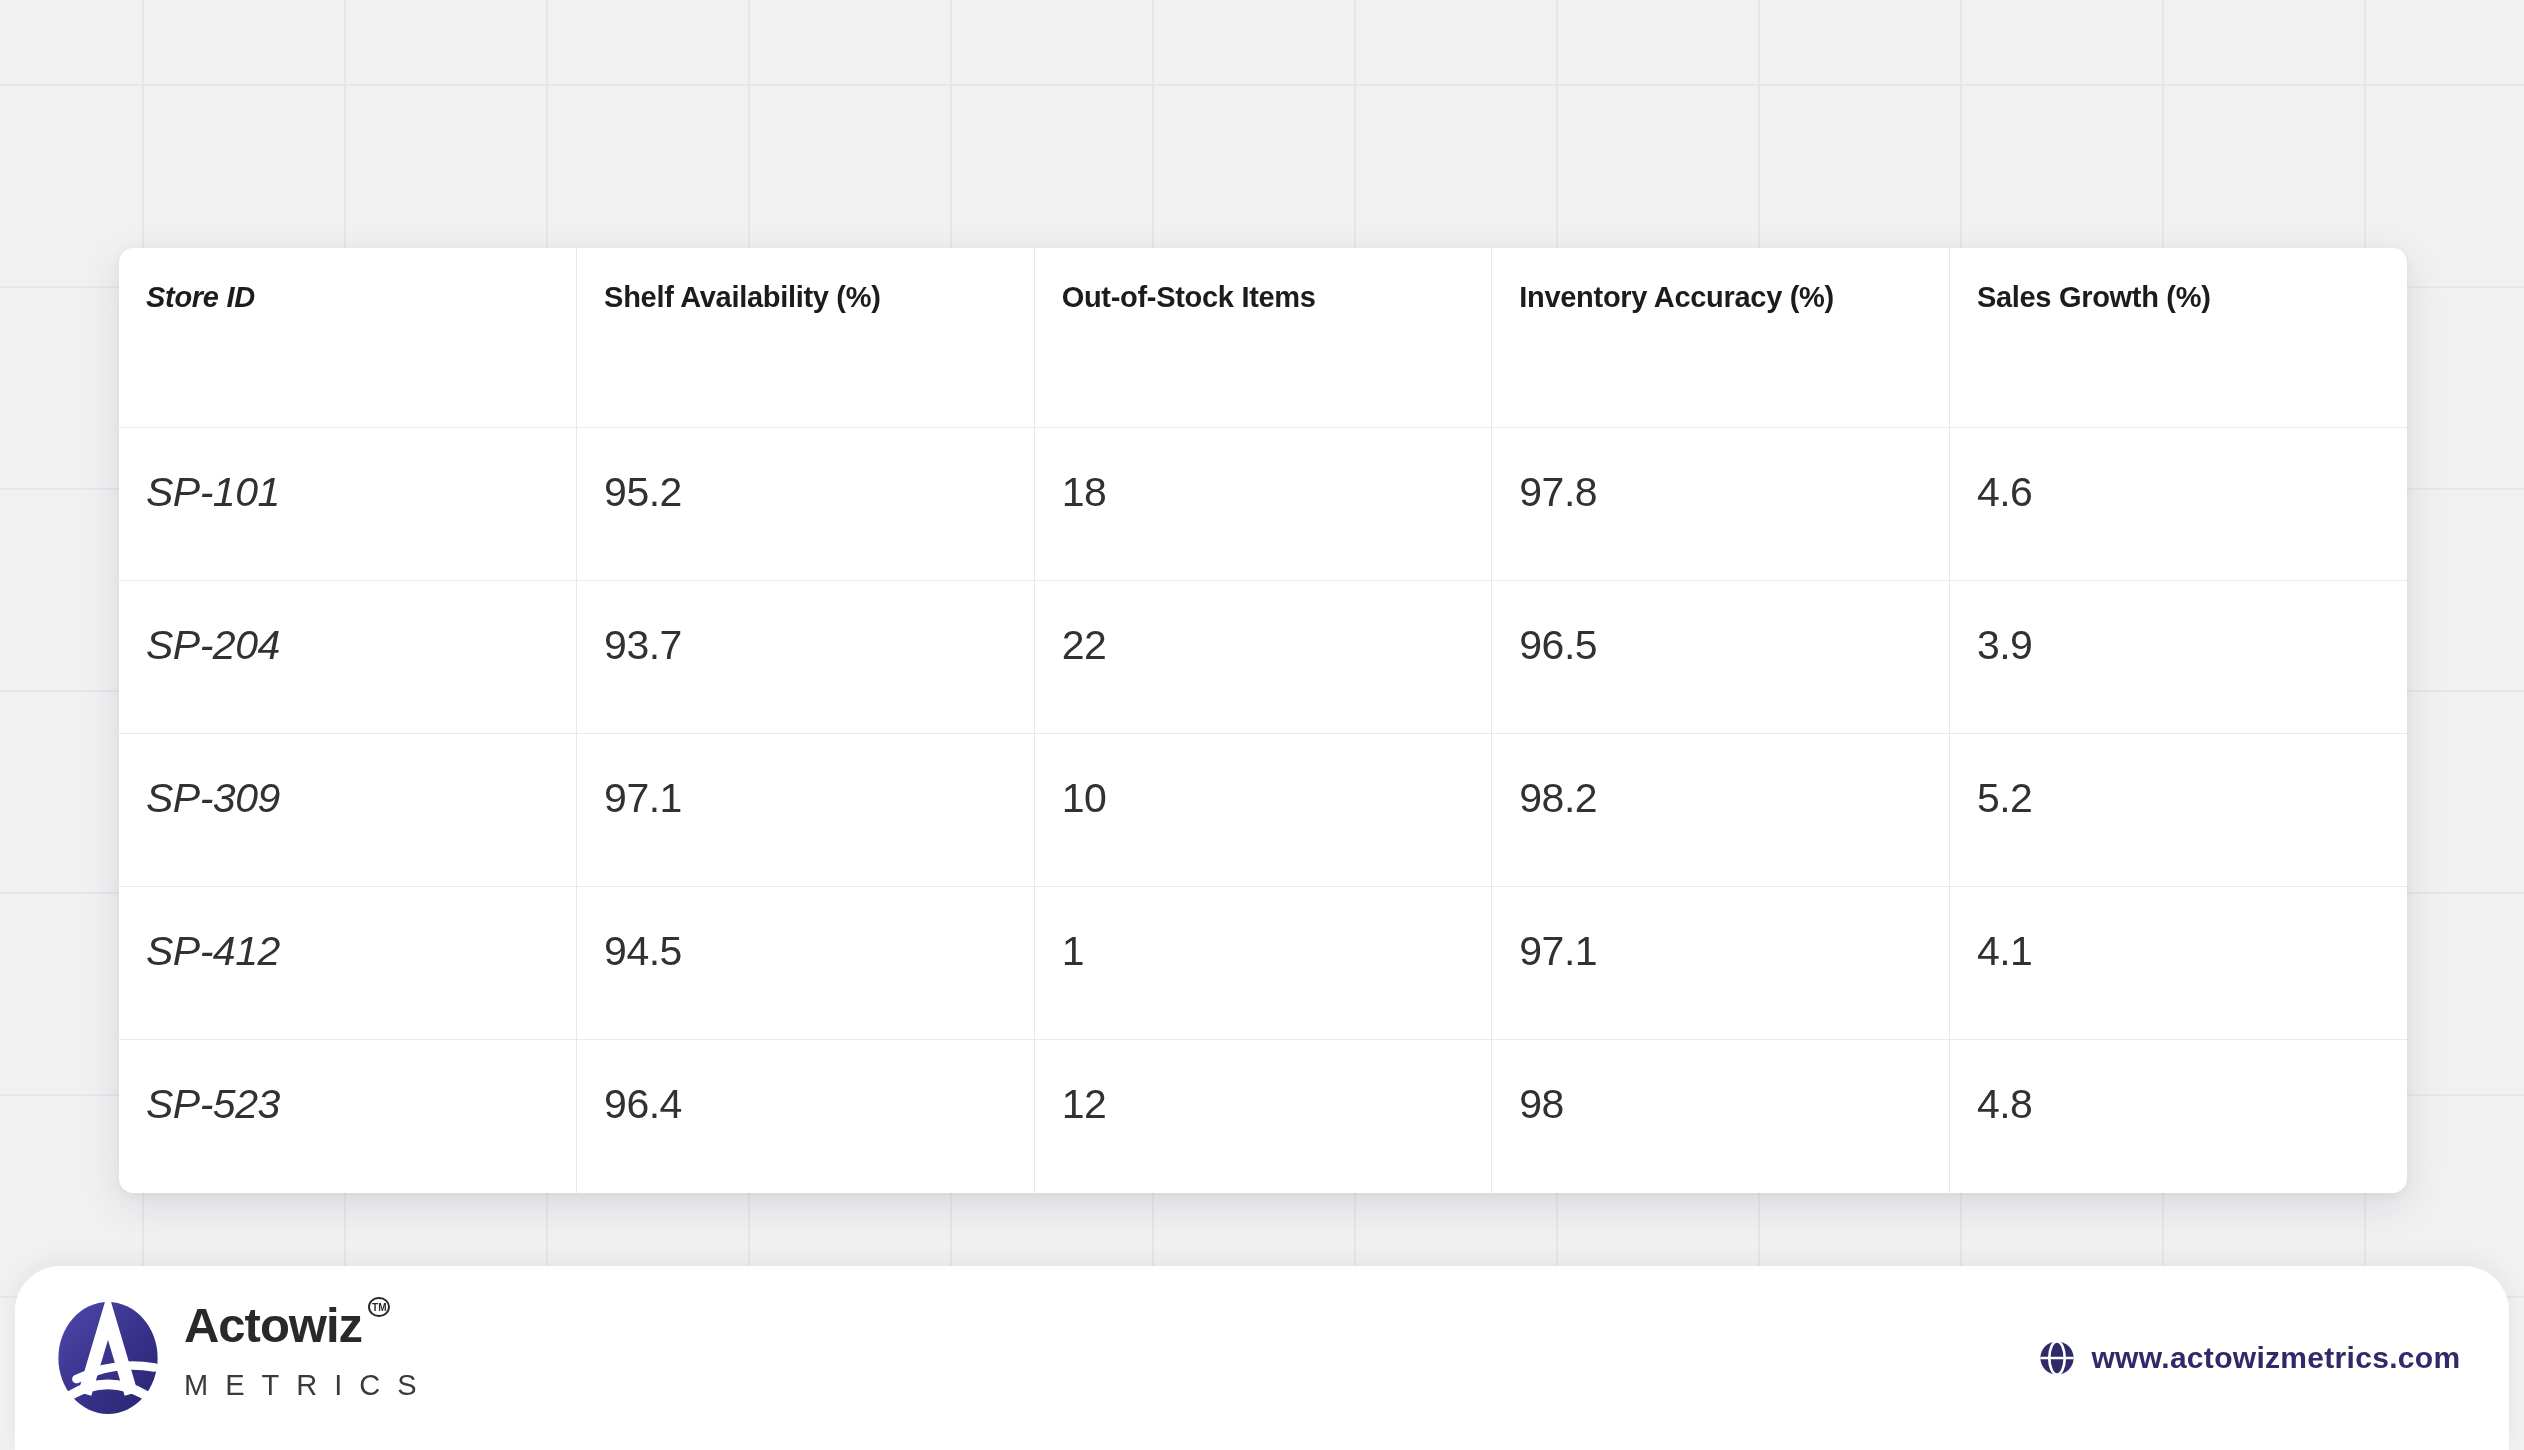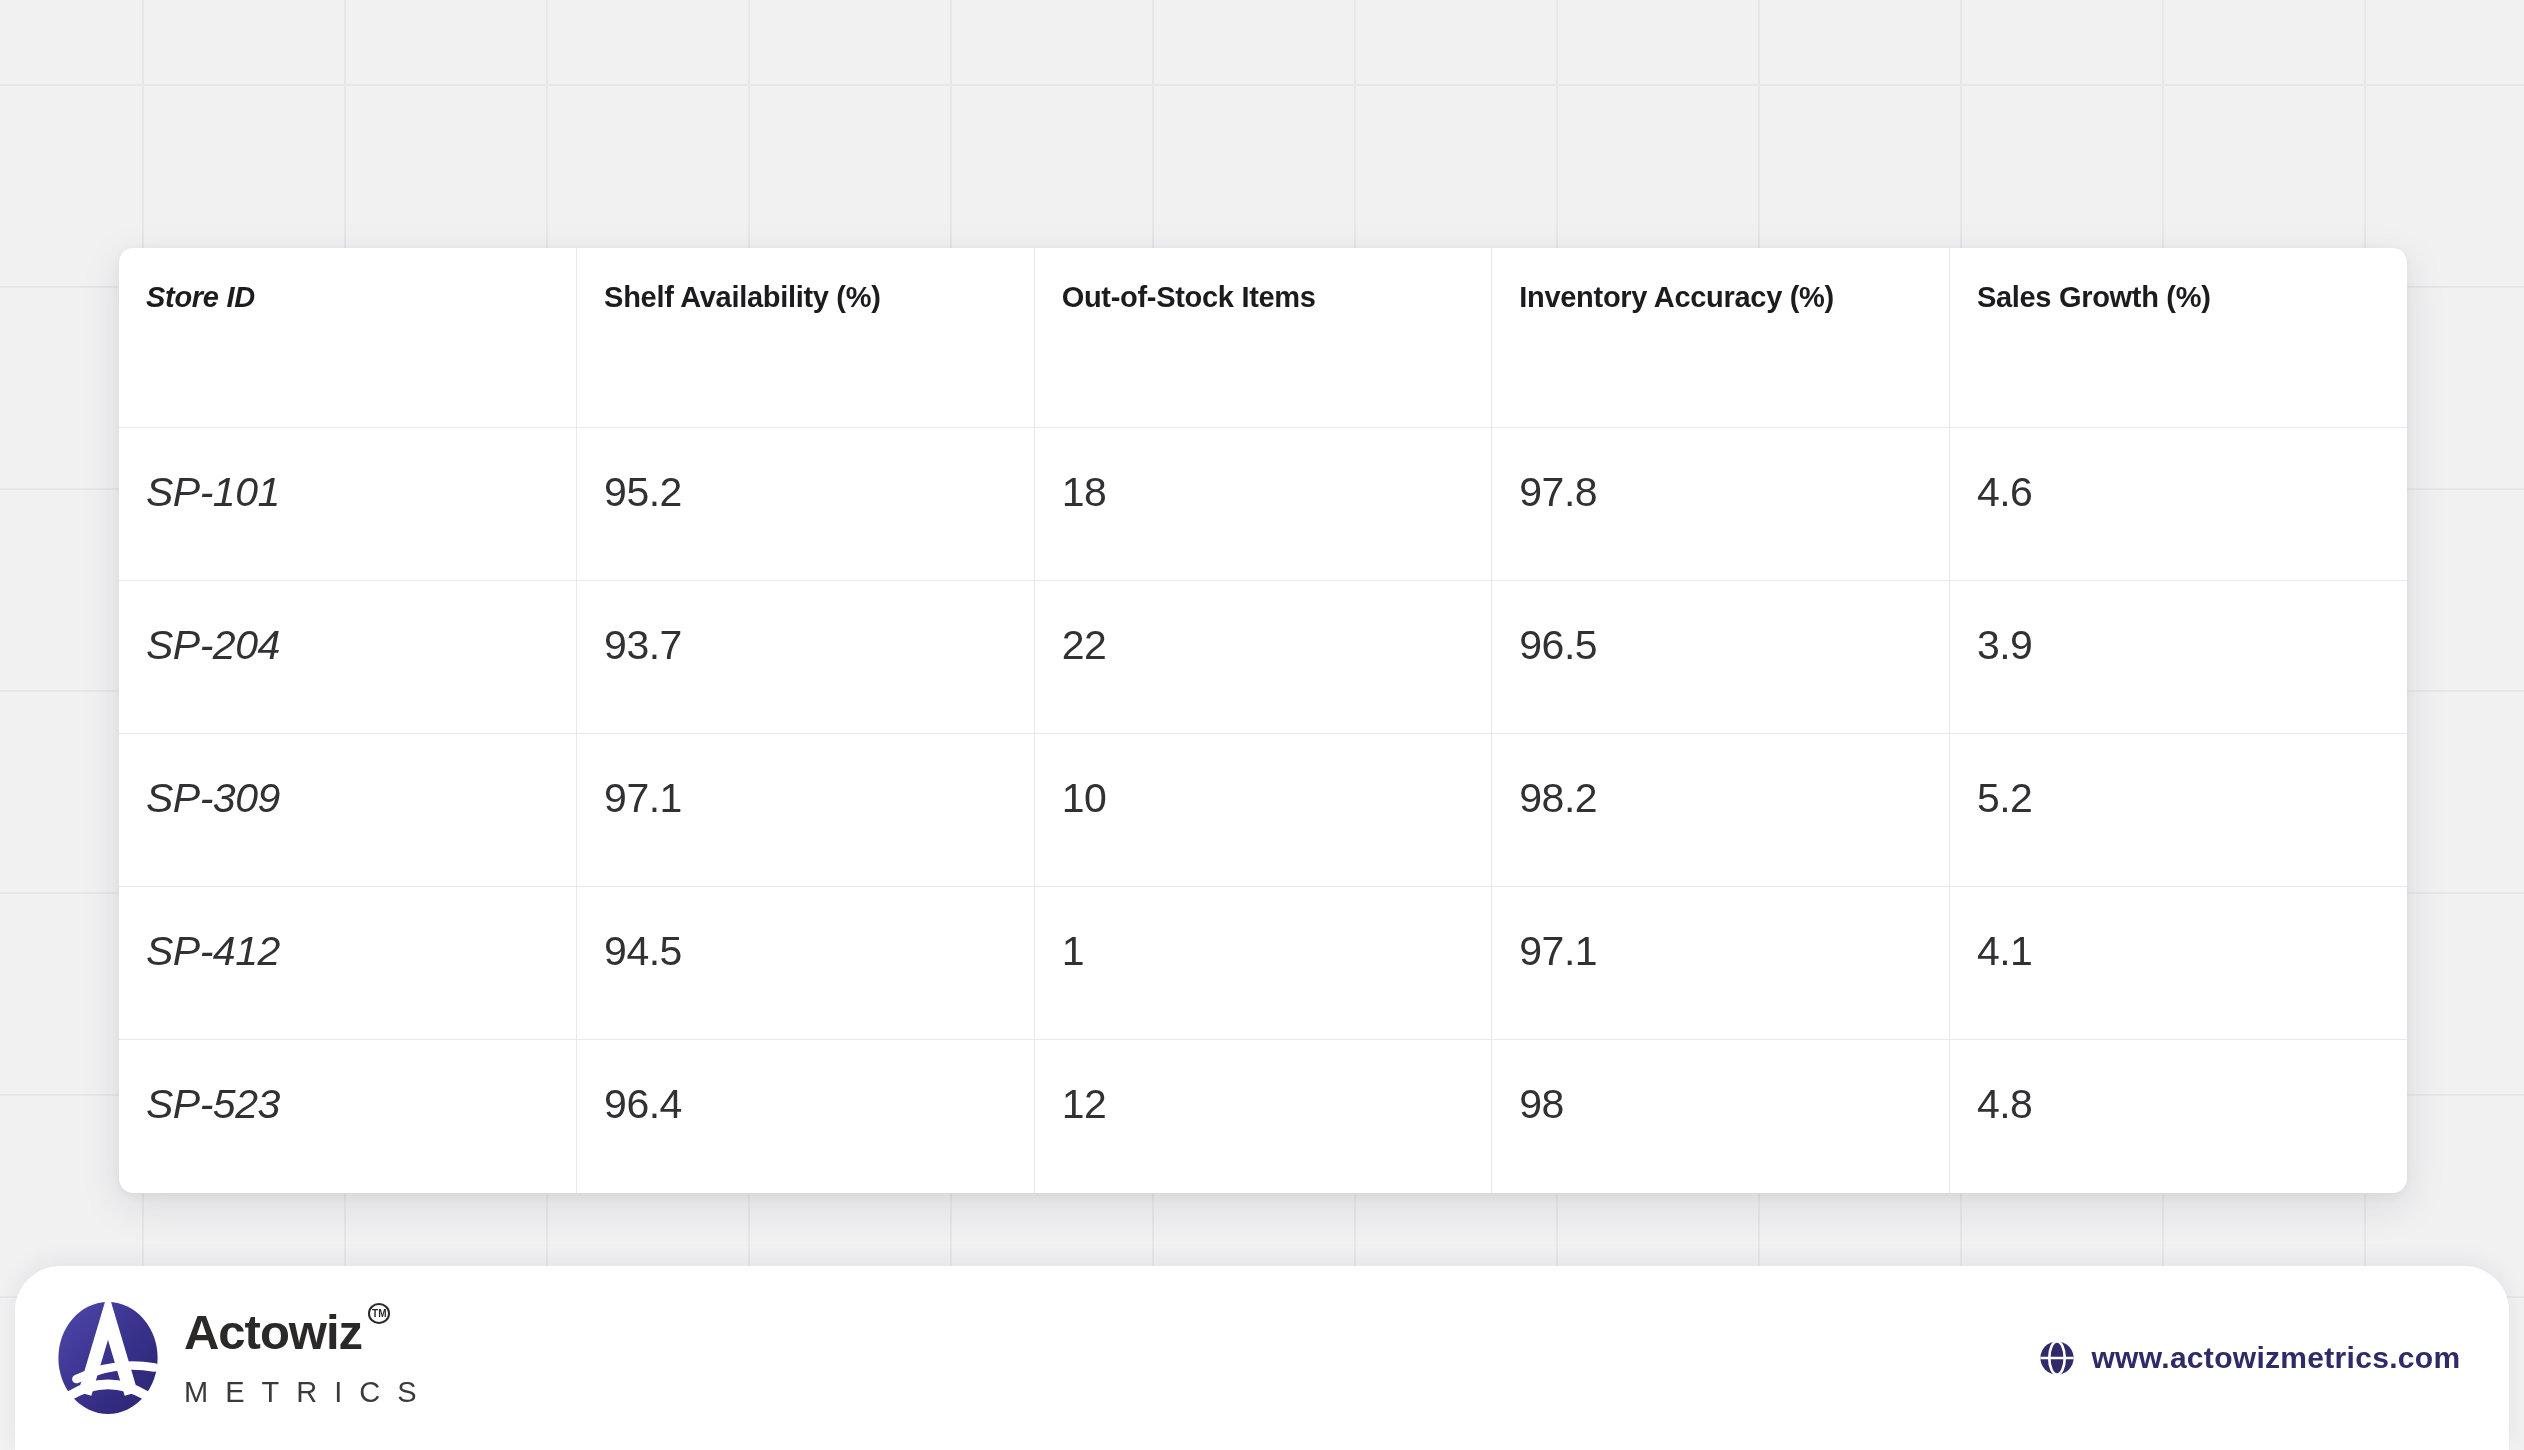--- a/index.html
+++ b/index.html
@@ -49,21 +49,21 @@
   
   .footer {
     position:absolute; left:15.4px; top:1266px;
     width:2494px; height:184px;
     background:#ffffff;
     border-radius:45px 45px 0 0;
     box-shadow:0 -5.1px 22.6px rgba(30,30,60,.06);
     display:flex; align-items:center; justify-content:space-between;
     padding:0 49px 0 40px;
   }
-  .brand { display:flex; align-items:center; gap:22.6px; }
+  .brand { display:flex; align-items:flex-start; gap:22.6px; }
   .logo-mark svg { width:106px; height:114px; display:block; }
   .brand-text { display:flex; flex-direction:column; }
   .brand-name-row { display:flex; align-items:flex-start; gap:6.2px; }
   .brand-name { font-size:49px; font-weight:700; color:#2b2828; letter-spacing:-1px; line-height:1; }
   .tm-badge {
     width:22px; height:20.5px; border:2.1px solid #2b2828; border-radius:50%;
     display:flex; align-items:center; justify-content:center;
     font-size:10px; font-weight:700; color:#2b2828; margin-top:-4.1px;
     letter-spacing:0;
   }

